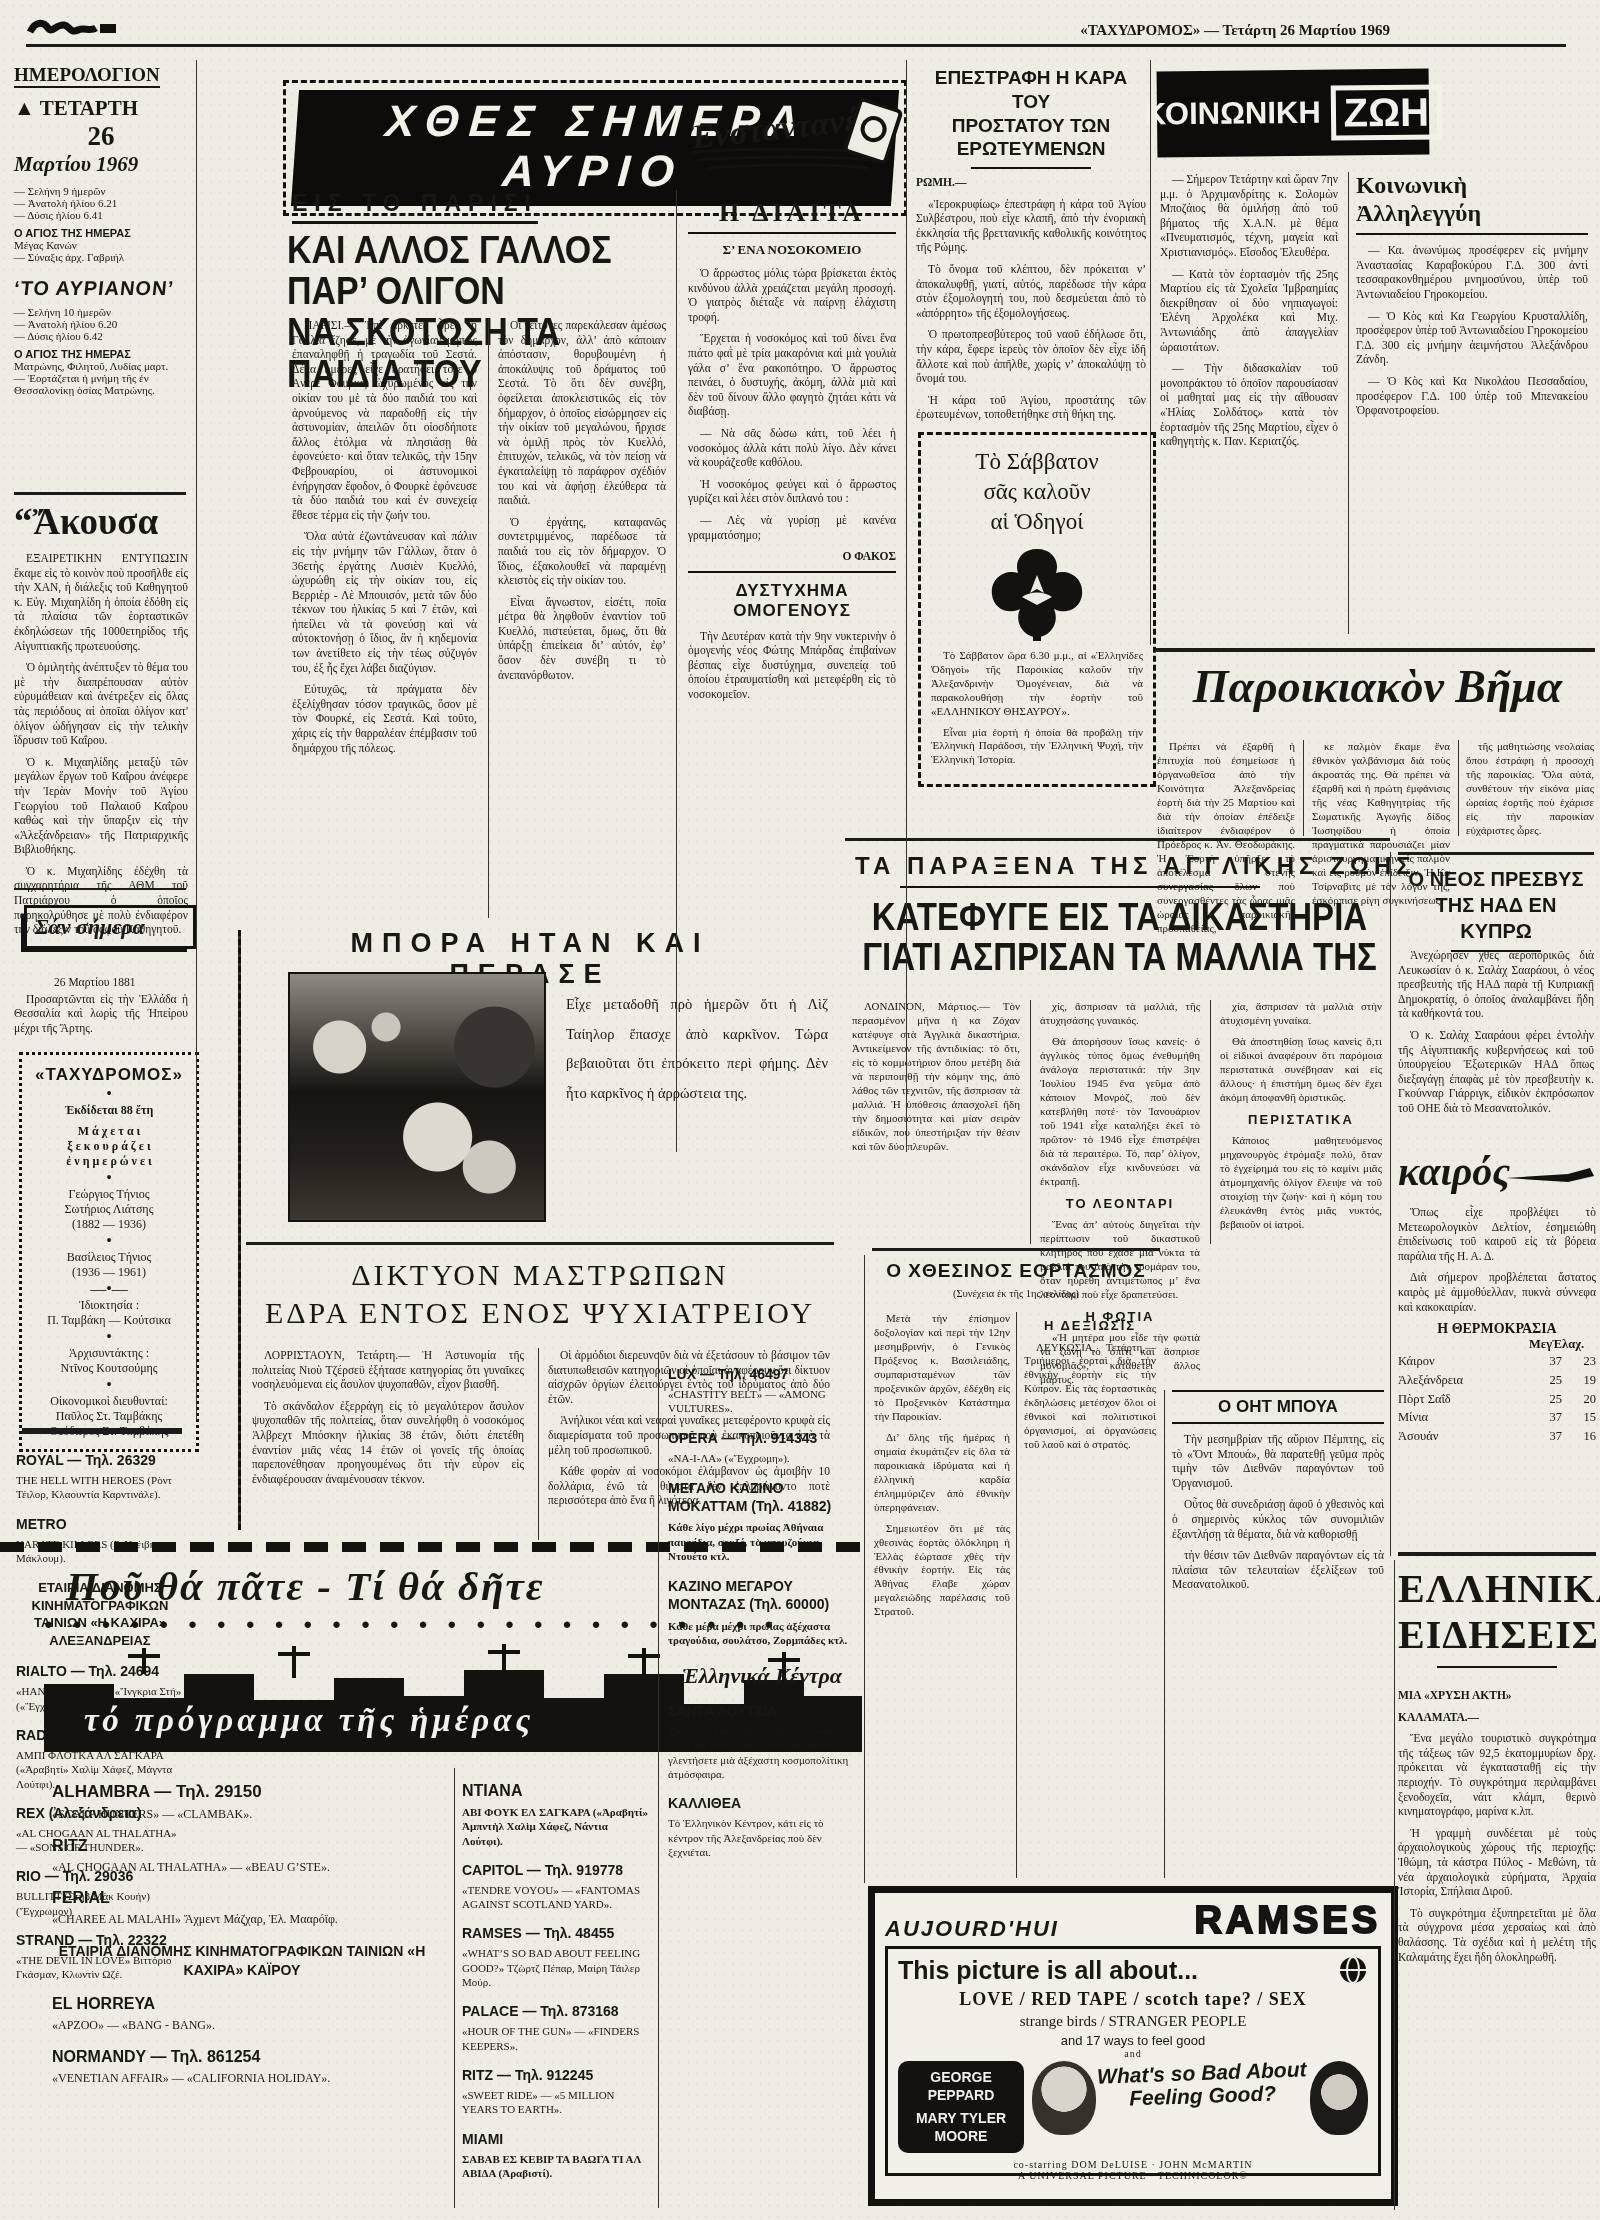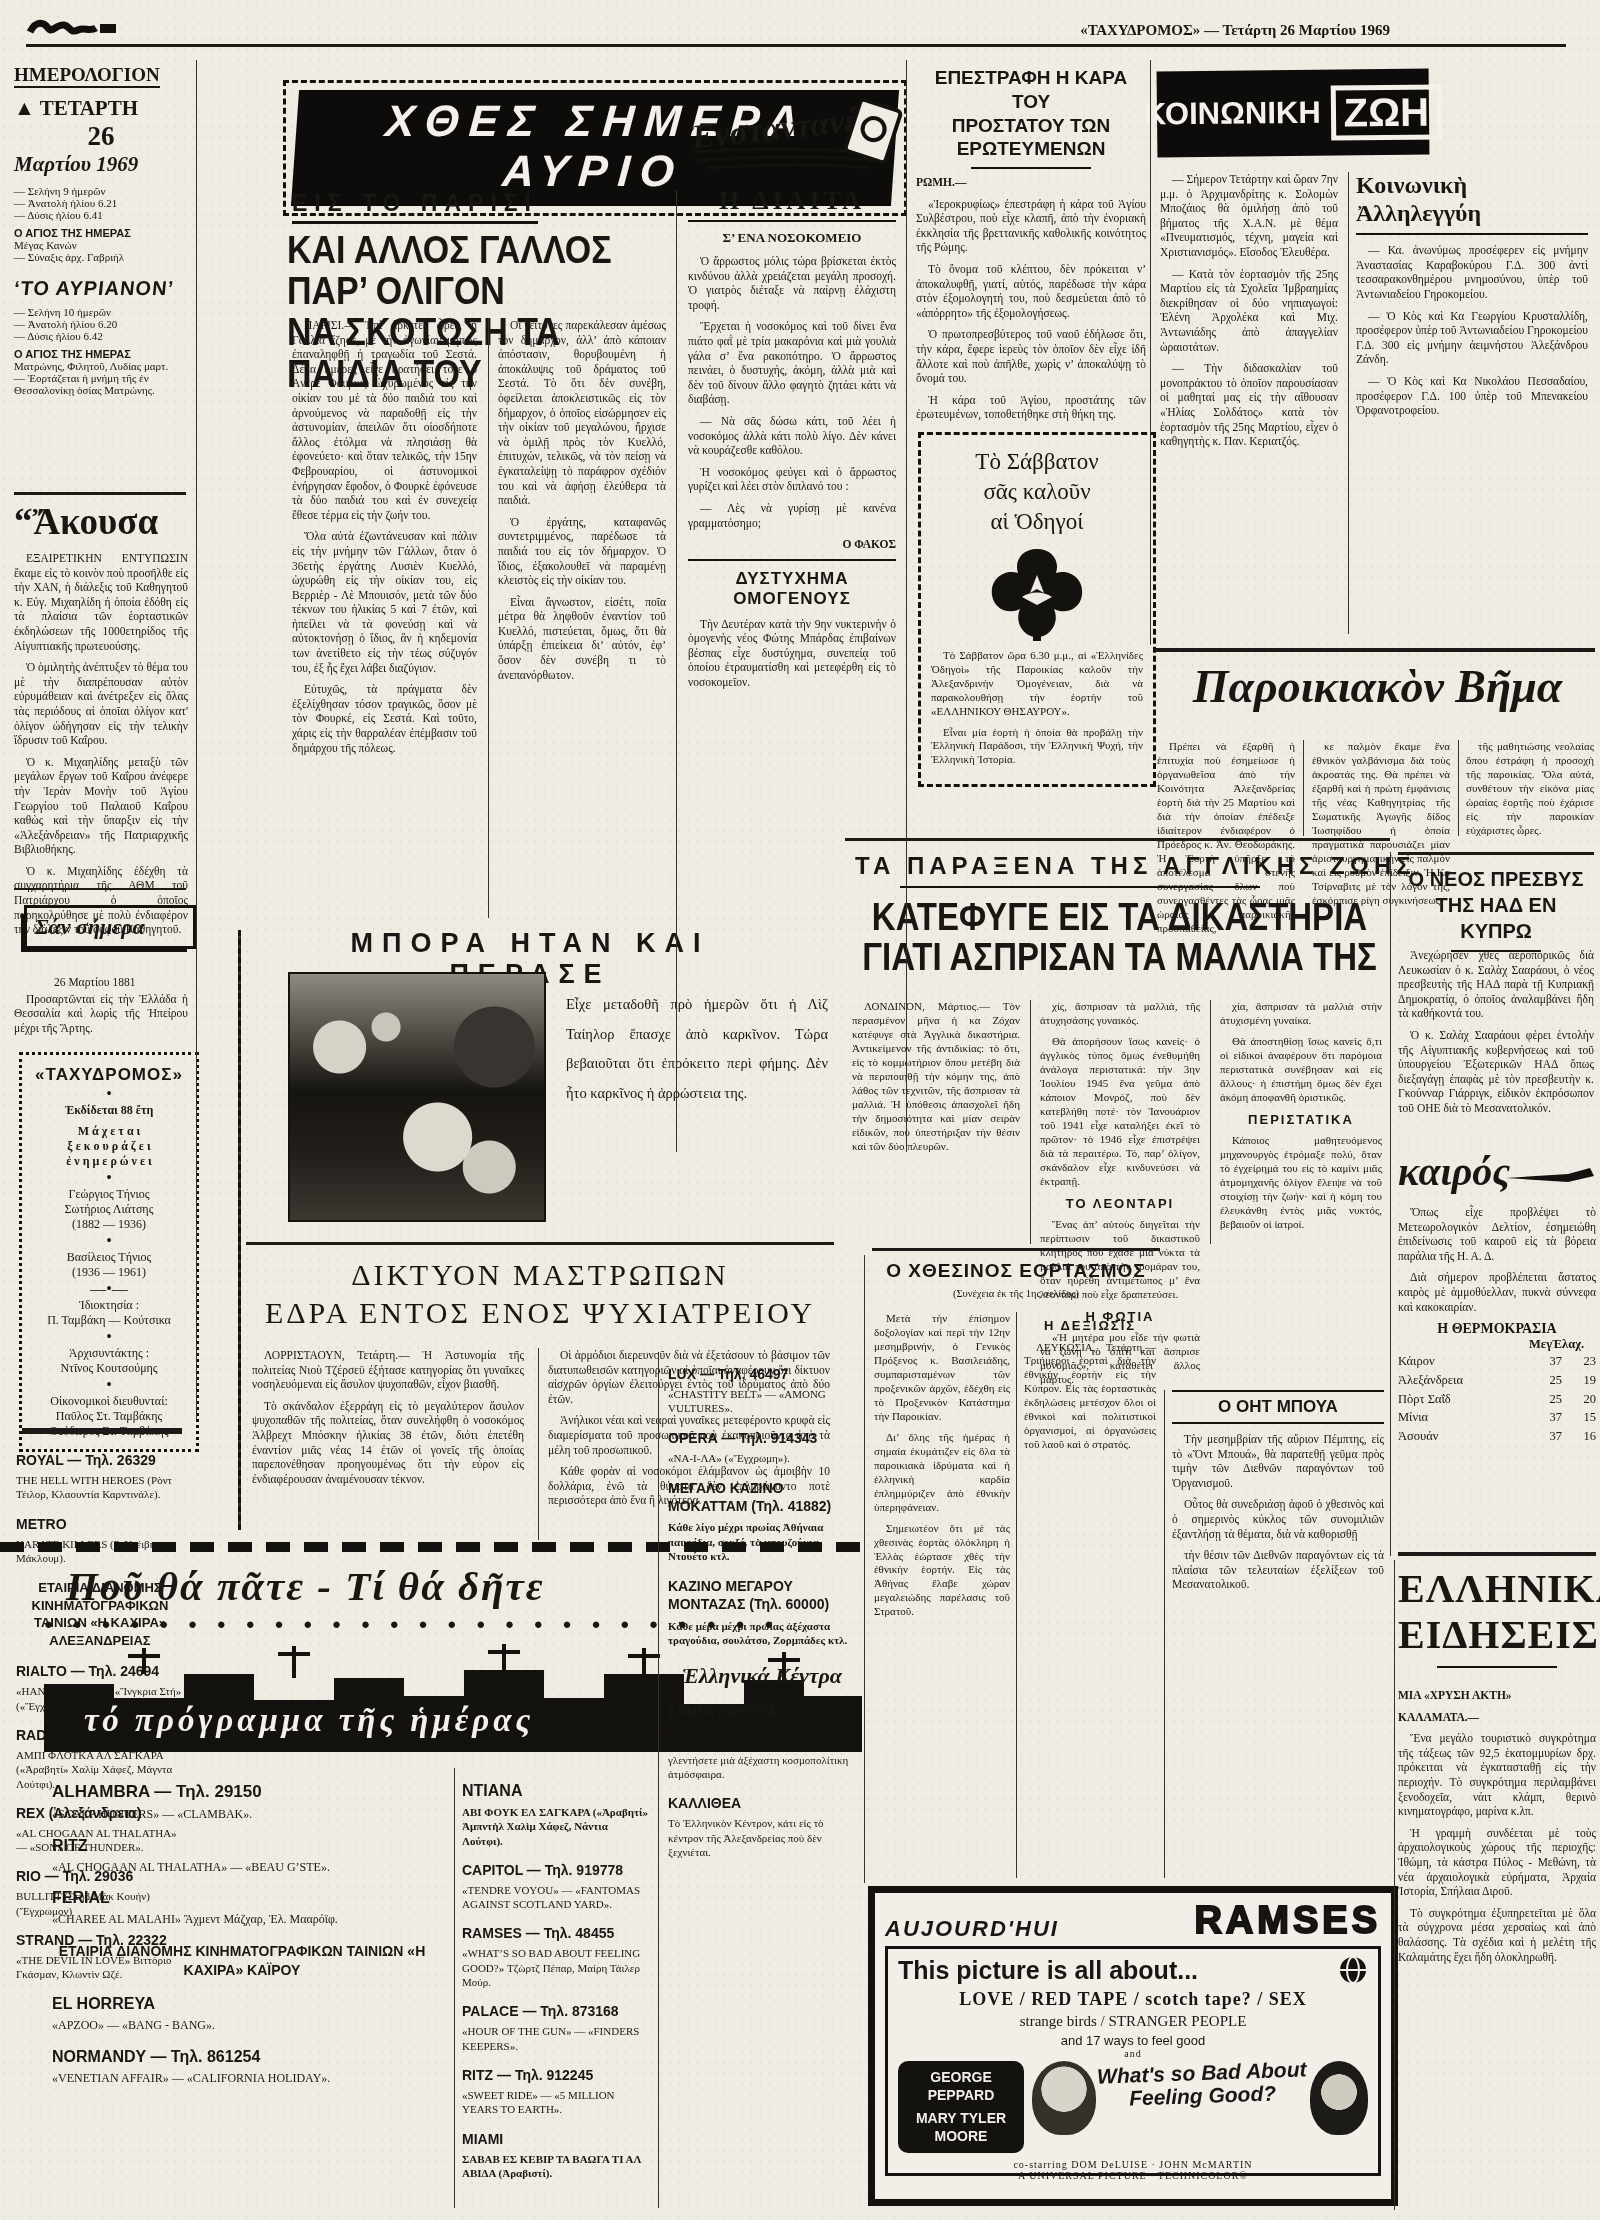--- a/index.html
+++ b/index.html
@@ -195,21 +195,21 @@
   <div class="abs" style="left:688px;top:108px;width:208px">
     <div style="position:relative">
       <div class="script-title" style="font-size:34px;transform:rotate(-6deg)">Ἐνσταντανέ</div>
       <svg width="200" height="26" viewBox="0 0 200 26">
         <path d="M4 6 C60 2 150 2 196 8 M10 14 C70 10 150 10 190 15 M20 22 C80 18 140 18 180 22" stroke="#14120f" stroke-width="3" fill="none"></path>
       </svg>
       <div class="abs" style="right:0;top:-6px;width:38px;height:50px;border:4px solid #14120f;border-radius:6px;transform:rotate(18deg);background:#efece4">
         <div style="width:18px;height:18px;border:4px solid #14120f;border-radius:50%;margin:10px auto"></div>
       </div>
     </div>
-    <div class="ctr bold" style="font-size:26px;letter-spacing:4px;margin-top:10px;border-bottom:2px solid #14120f;padding-bottom:4px">Η ΔΙΑΙΤΑ</div>
+    <div class="ctr bold" style="font-size:26px;letter-spacing:4px;margin-top:22px;border-bottom:2px solid #14120f;padding-bottom:4px">Η ΔΙΑΙΤΑ</div>
     <div class="ctr bold" style="font-size:13px;margin:8px 0">Σ’ ΕΝΑ ΝΟΣΟΚΟΜΕΙΟ</div>
     <div class="body">
       <p>Ὁ ἄρρωστος μόλις τώρα βρίσκεται ἐκτὸς κινδύνου ἀλλὰ χρειάζεται μεγάλη προσοχή. Ὁ γιατρὸς διέταξε νὰ παίρνῃ ἐλάχιστη τροφή.</p>
       <p>Ἔρχεται ἡ νοσοκόμος καὶ τοῦ δίνει ἕνα πιάτο φαῒ μὲ τρία μακαρόνια καὶ μιὰ γουλιὰ γάλα σ’ ἕνα ρακοπότηρο. Ὁ ἄρρωστος πεινάει, ὁ δυστυχής, ἀκόμη, ἀλλὰ μιὰ καὶ δὲν τοῦ δίνουν ἄλλο φαγητὸ ζητάει κάτι νὰ διαβάσῃ.</p>
       <p>— Νὰ σᾶς δώσω κάτι, τοῦ λέει ἡ νοσοκόμος ἀλλὰ κάτι πολὺ λίγο. Δὲν κάνει νὰ κουράζεσθε καθόλου.</p>
       <p>Ἡ νοσοκόμος φεύγει καὶ ὁ ἄρρωστος γυρίζει καὶ λέει στὸν διπλανό του :</p>
       <p>— Λὲς νὰ γυρίσῃ μὲ κανένα γραμματόσημο;</p>
       <p style="text-align:right;font-weight:bold">Ο ΦΑΚΟΣ</p>
     </div>
     <div class="ctr" style="border-top:2px solid #14120f;margin-top:4px;padding-top:8px">

